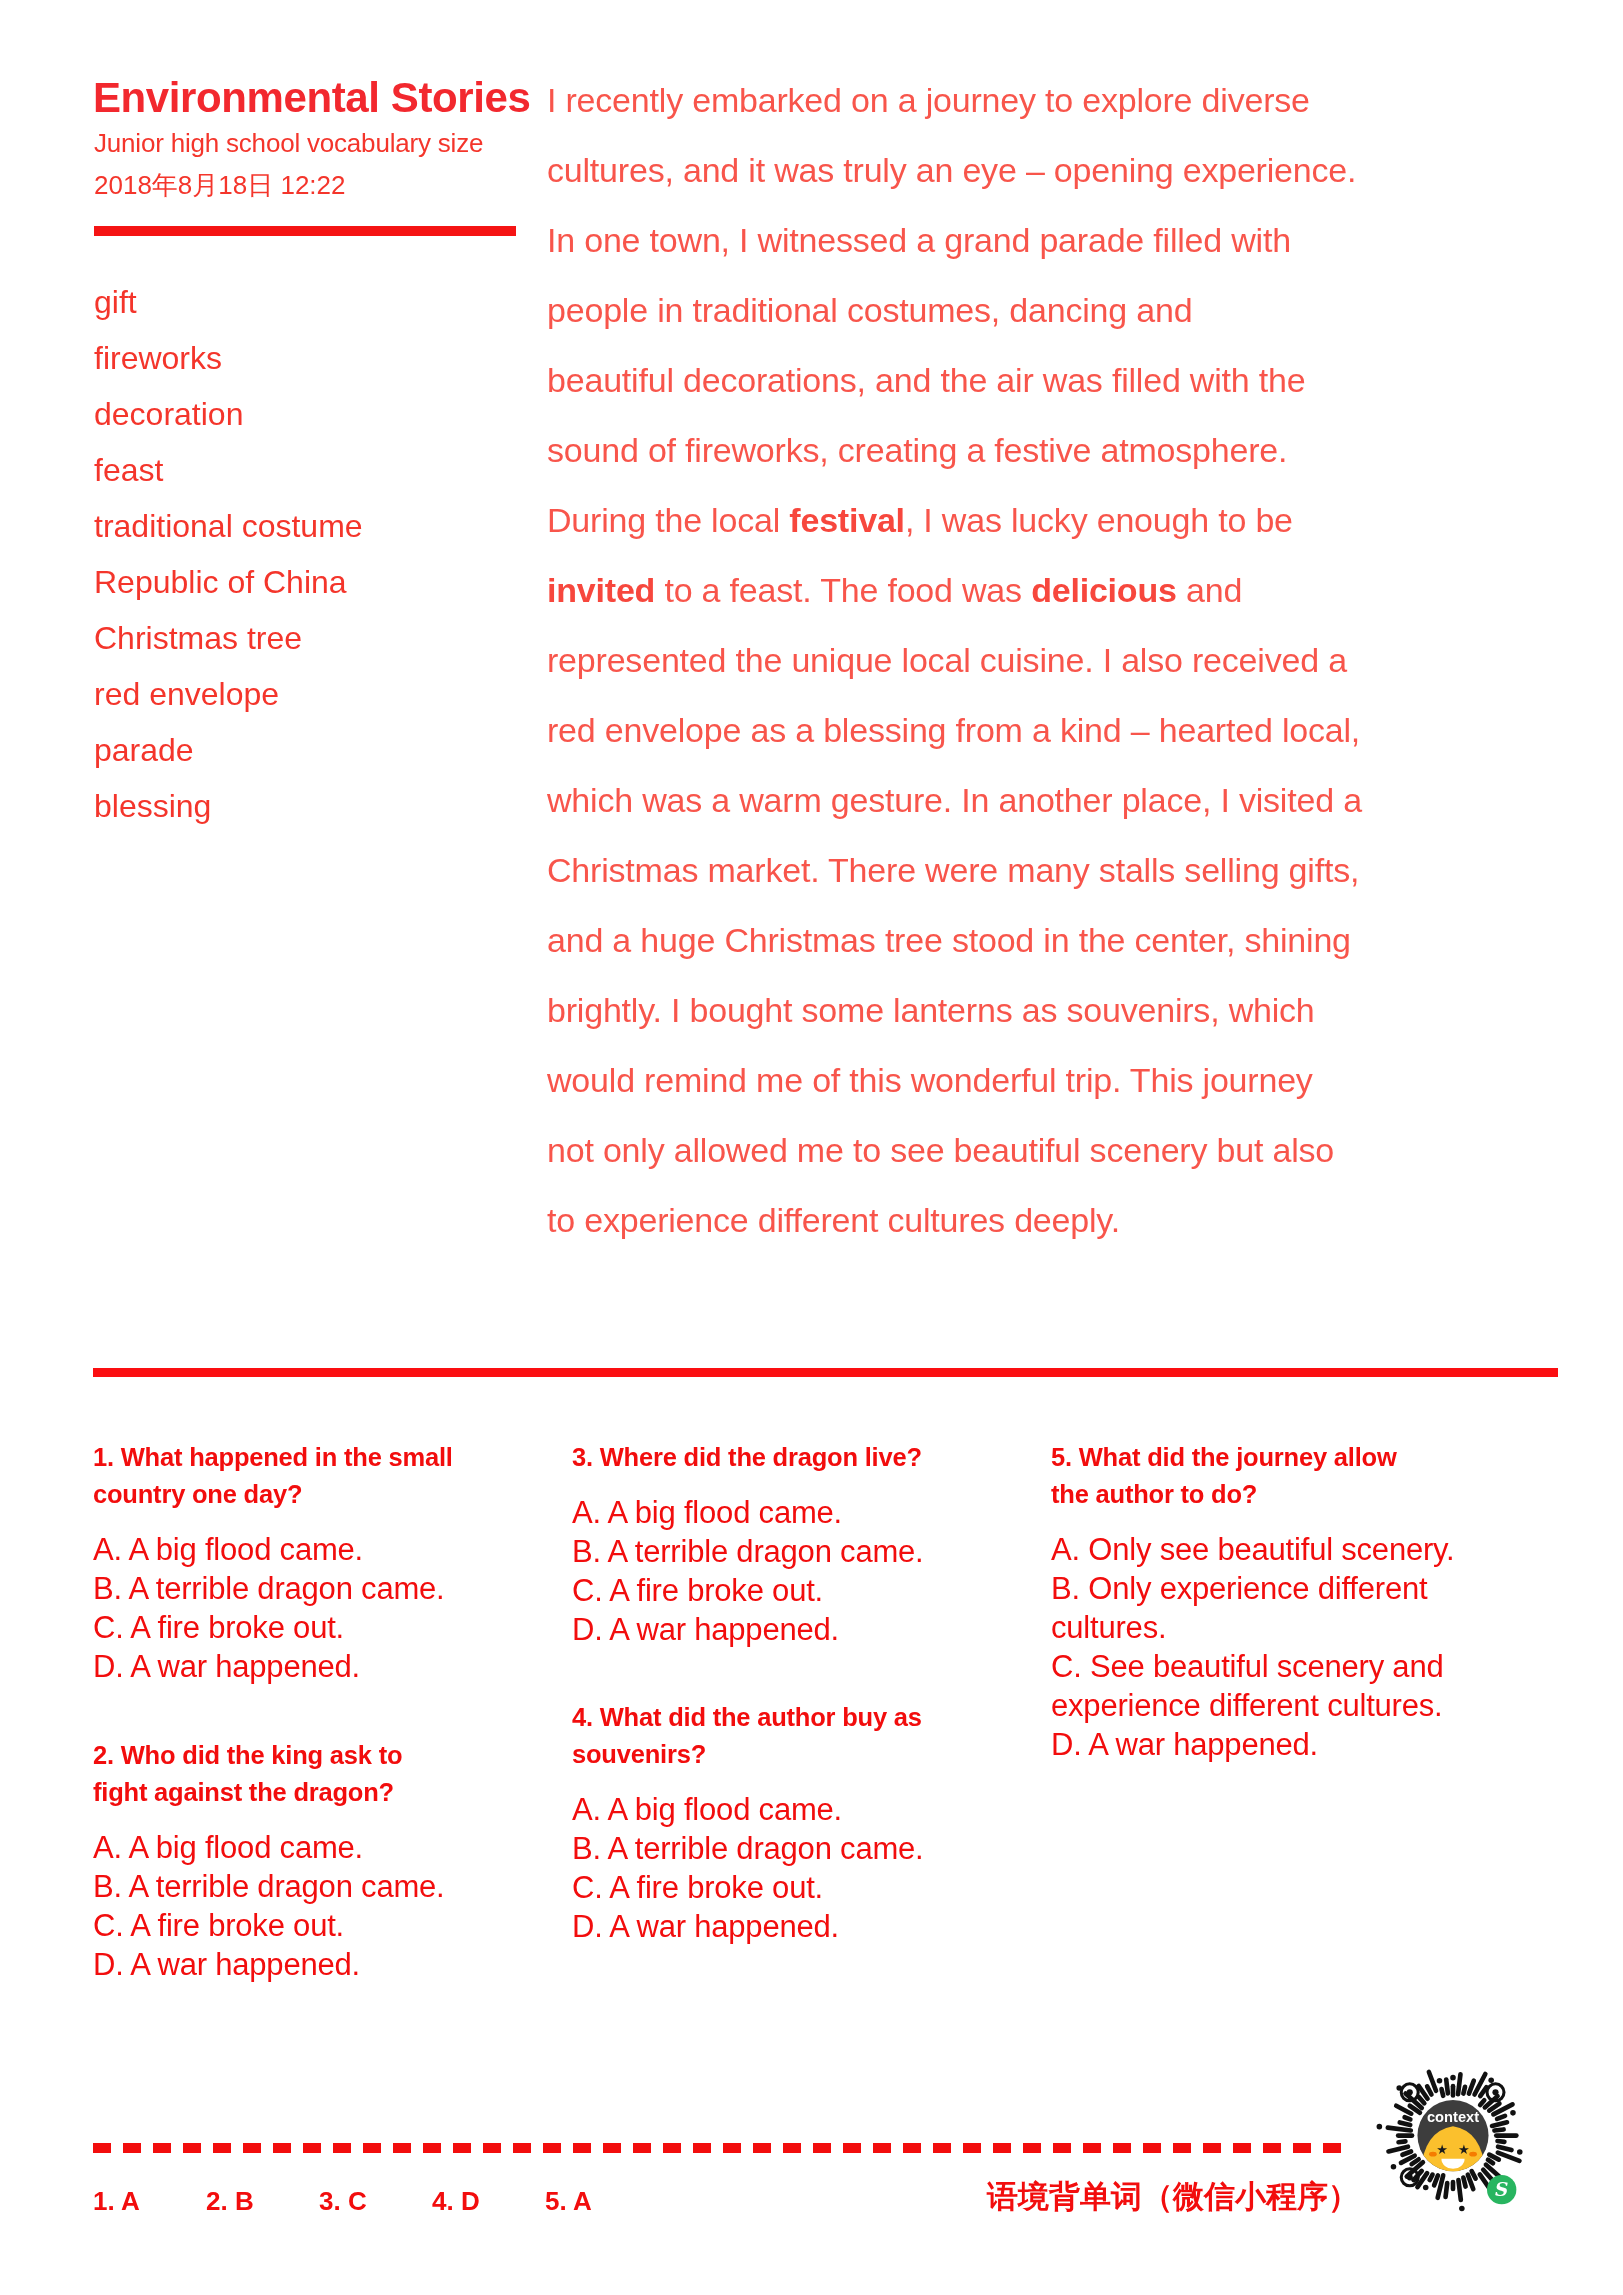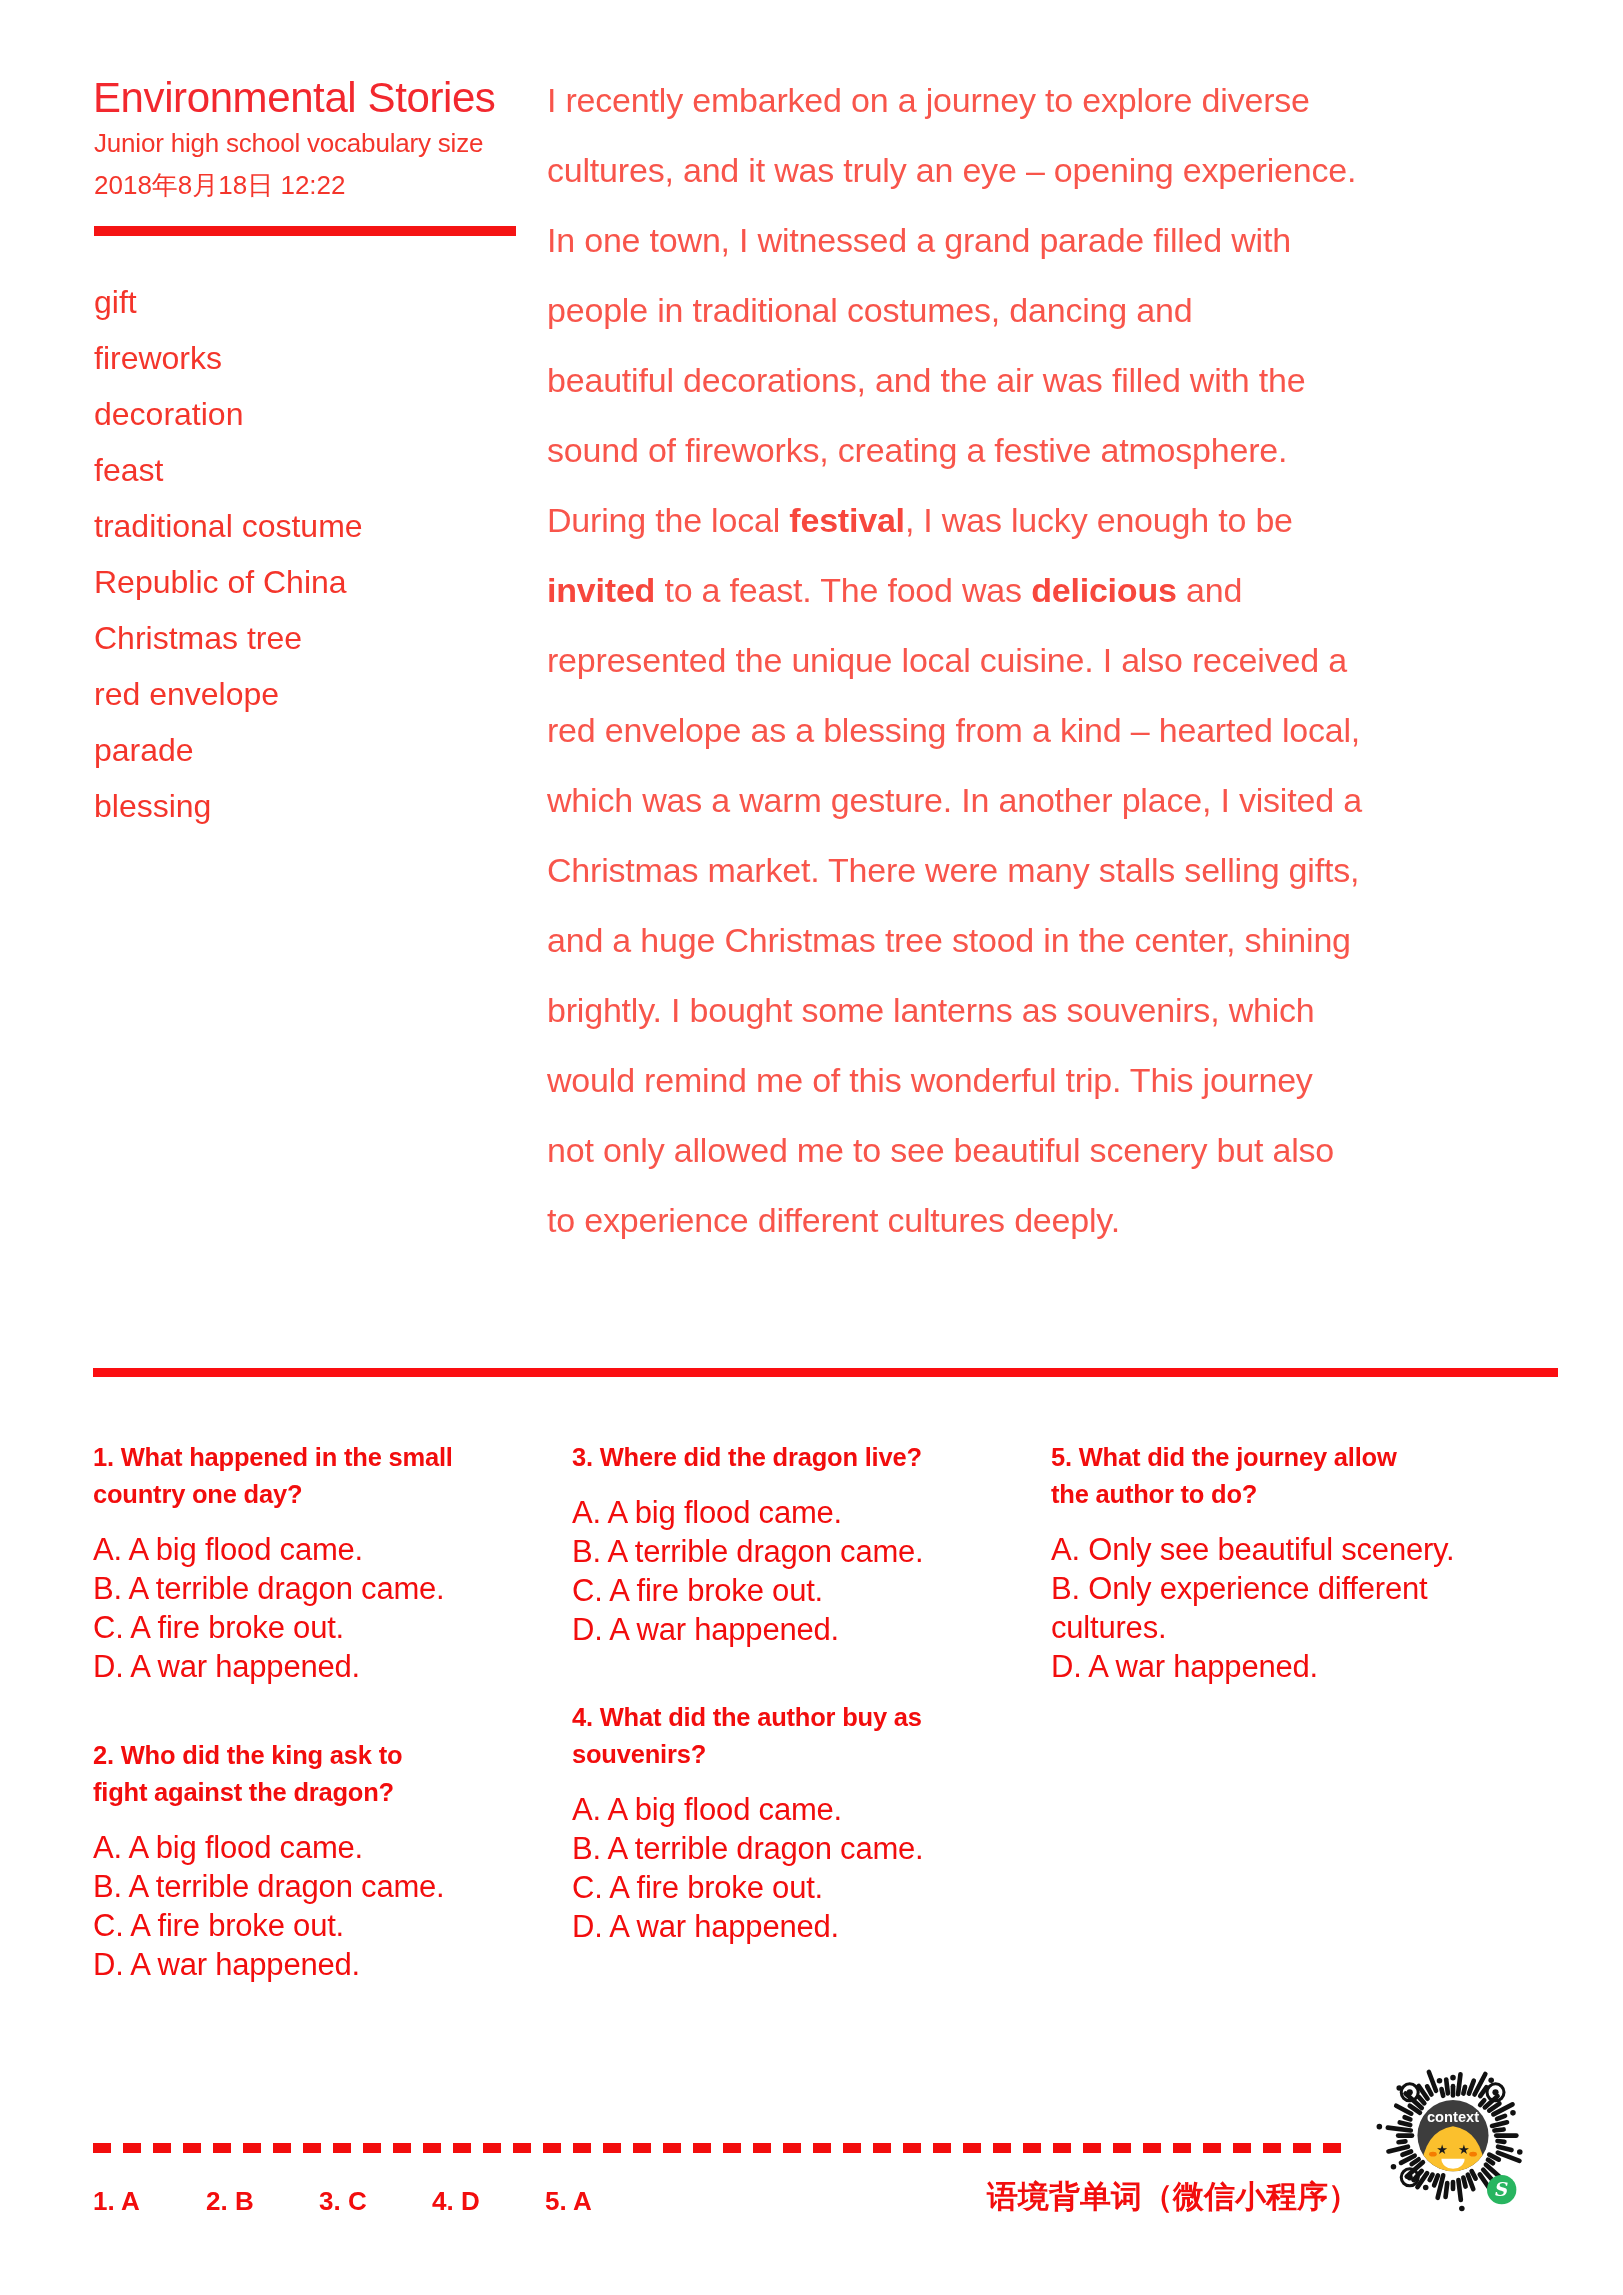--- a/index.html
+++ b/index.html
@@ -1,21 +1,21 @@
 <!DOCTYPE html>
 <html style="font-size:12.4px"><head>
 <meta charset="utf-8">
 <style>
   * { margin:0; padding:0; box-sizing:border-box; }
   html,body { background:#ffffff; }
   body { font-family:"Liberation Sans", sans-serif; }
   .page { position:relative; width:1623px; height:2295px; background:#ffffff; overflow:hidden; }
 
   
-  .title { position:absolute; left:93px; top:74px; font-size:42px; letter-spacing:-0.4px; color:#f2282e; font-weight:400; white-space:nowrap; }
+  .title { position:absolute; left:93px; top:74px; font-size:42px; letter-spacing:-0.4px; color:#f2282e; font-weight:700; white-space:nowrap; }
   .subtitle { position:absolute; left:94px; top:128px; font-size:26px; letter-spacing:-0.2px; color:#f4352b; font-weight:400; white-space:nowrap; }
   .date { position:absolute; left:94px; top:168px; font-size:26px; color:#f4352b; font-weight:400; white-space:nowrap; }
   .top-bar { position:absolute; left:94px; top:226px; width:422px; height:10px; background:#f51414; }
 
   
   .vocab { position:absolute; left:94px; top:284px; }
   .vocab-item { height:56px; font-size:32px; line-height:36px; color:#f4352b; white-space:nowrap; }
 
   
   .passage { position:absolute; left:547px; top:65px; width:1028px; }
@@ -169,20 +169,24 @@
           <div>5. What did the journey allow</div>
           <div>the author to do?</div>
         </div>
         <div class="qopts">
           <div>
             <div class="qopt-line">A. Only see beautiful scenery.</div>
           </div>
           <div>
             <div class="qopt-line">B. Only experience different</div>
             <div class="qopt-line">cultures.</div>
+          </div>
+          <div>
+            <div class="qopt-line">C. See beautiful scenery and</div>
+            <div class="qopt-line">experience different cultures.</div>
           </div>
           <div>
             <div class="qopt-line">D. A war happened.</div>
           </div>
         </div>
       </div>
     </div>
 
   <div class="dash-line"></div>
   <div class="answers" id="answers-row"><span class="answer-item">1. A</span><span class="answer-item">2. B</span><span class="answer-item">3. C</span><span class="answer-item">4. D</span><span class="answer-item">5. A</span></div>

